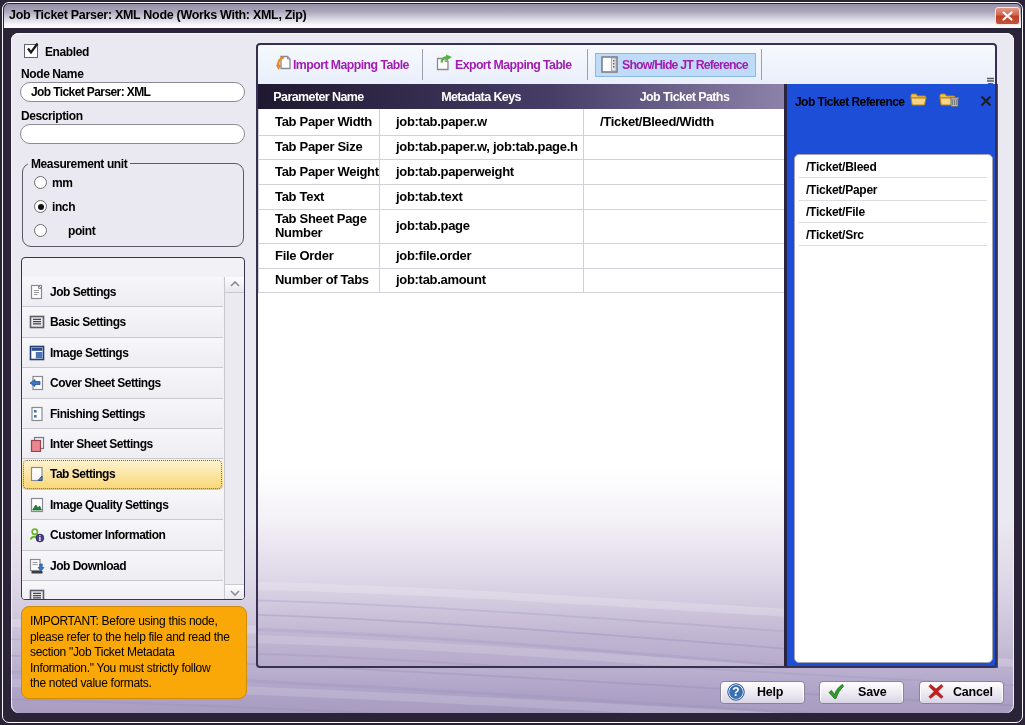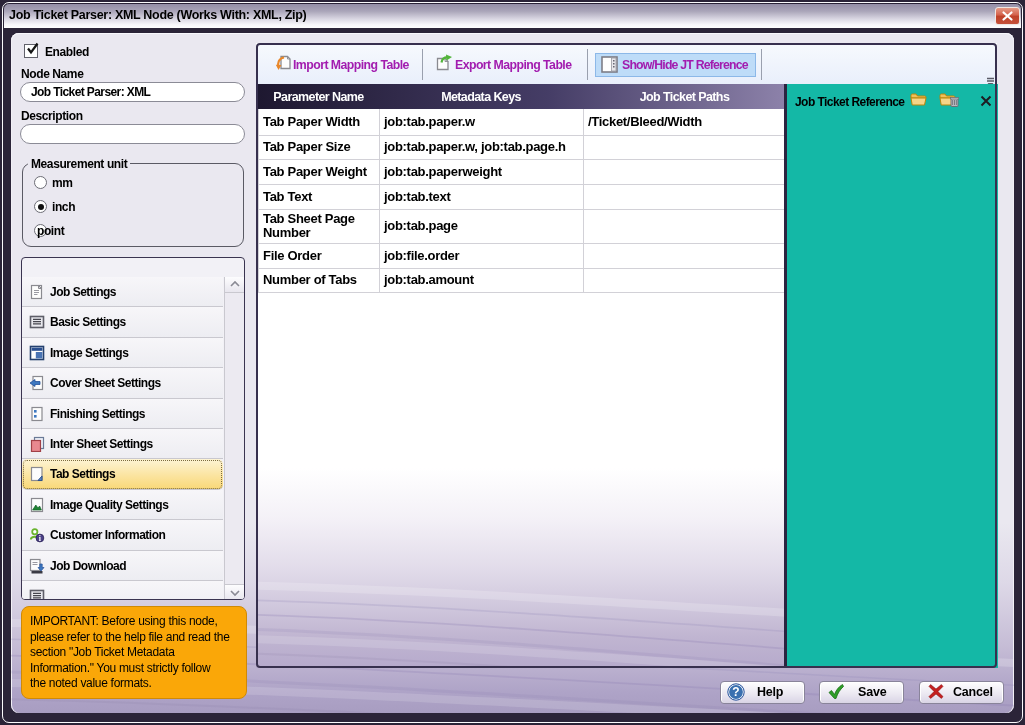--- a/index.html
+++ b/index.html
@@ -47,23 +47,23 @@
   #centralborder{left:0;top:0;width:737px;height:621px;border:2px solid #37304e;border-radius:4px;z-index:30;}
   #toolbar{left:2px;top:2px;width:737px;height:39px;background:linear-gradient(#f6f9fd,#e9effb);}
   .tbtxt{font-size:12.3px;font-weight:bold;letter-spacing:-0.55px;color:#a21caf;white-space:nowrap;}
   .tbsep{top:6px;width:1px;height:31px;background:#9aa0ae;}
   #shbtn{left:339px;top:10px;width:159px;height:22px;background:#bedcf8;border:1px solid #8cb8e8;}
   #thead{left:2px;top:41px;width:528px;height:25px;
      background:linear-gradient(90deg,#1e1830,#453d66 55%,#8d82aa);color:#fff;font-weight:bold;font-size:12px;z-index:5;}
   #thead span{position:absolute;top:5.5px;text-align:center;letter-spacing:-0.6px;font-size:12.5px;}
   table.grid{border-collapse:collapse;table-layout:fixed;background:#fff;z-index:5;}
   table.grid td{border:1px solid #d2d1d7;border-top:none;font-size:13px;font-weight:bold;
-     padding:0 0 0 4px;color:#000;letter-spacing:-0.3px;line-height:14px;}
-  
-  #refpanel{left:528px;top:41px;width:211px;height:584px;background:#14b8a6;border-left:3px solid #2b2440;z-index:10;}
+     padding:0 0 0 16px;color:#000;letter-spacing:-0.3px;line-height:14px;}
+  
+  #refpanel{left:528px;top:41px;width:211px;height:584px;background:#1d4ed8;border-left:3px solid #2b2440;z-index:10;}
   #search{left:7px;top:36px;width:178px;height:18px;border:2px solid #5f577e;border-radius:11px;background:#fff;
      font-size:12.5px;color:#9a9aa0;padding:0 9px;line-height:18px;}
   #reflist{left:7px;top:70px;width:197px;height:507px;background:#fff;border:1px solid #a7a5b2;border-radius:5px;}
   .refitem{position:absolute;left:11px;font-size:12px;font-weight:bold;letter-spacing:-0.25px;}
   .refsep{position:absolute;left:4px;width:188px;height:1px;background:#dddce3;}
   
   .btn{top:681px;height:21px;border:1px solid #89849a;border-radius:4px;
      background:linear-gradient(#fefefe,#ece9f2 55%,#d9d4e5);
      box-shadow:inset 0 1px 0 #fff,inset 1px 0 0 #fff,inset -1px 0 0 #fff;}
   .btnlbl{font-size:12.5px;font-weight:bold;color:#000;letter-spacing:-0.2px;}
@@ -98,21 +98,21 @@
 
   <div id="mubox" class="abs"></div>
   <div class="abs lbl" style="left:28px;top:157px;background:#eae8f0;padding:0 3px">Measurement unit</div>
   <div class="radio abs" style="left:34px;top:176px"></div>
   <div class="abs lbl" style="left:52px;top:176px">mm</div>
   <div class="radio abs" style="left:34px;top:200px">
     <div class="dot"></div>
   </div>
   <div class="abs lbl" style="left:52px;top:200px">inch</div>
   <div class="radio abs" style="left:34px;top:224px"></div>
-  <div class="abs lbl" style="left:37px;top:224px">point</div>
+  <div class="abs lbl" style="left:68px;top:224px">point</div>
 
   <div id="cat" class="abs">
     <div id="catrows">
       <div class="catrow abs" style="top:19.0px">
         <span class="abs" style="left:7px;top:7px;width:16px;height:16px"><svg width="16" height="16" viewBox="0 0 16 16">
             <rect x="2.5" y="1.5" width="10" height="13" fill="#fdfdfd" stroke="#8a8a90" stroke-width="1.2"></rect>
             <path d="M9.5 1.5 L12.5 4.5 L9.5 4.5 Z" fill="#d8d8dc" stroke="#8a8a90" stroke-width="1"></path>
             <path d="M5 6.5 H10 M5 8.5 H10 M5 10.5 H8.5" stroke="#9a9aa2" stroke-width="1"></path>
           </svg></span>
         <span class="t">Job Settings</span>
@@ -309,20 +309,30 @@
             <path d="M1 3.5 C1 2.7 1.6 2 2.4 2 H6 L7.5 4 H14.5 C15.3 4 16 4.6 16 5.4 V6 H1 Z" fill="#f0c05a" stroke="#b8860b" stroke-width="1"></path>
             <path d="M1 6 H16 L14.5 13 H2.2 Z" fill="#f6d588" stroke="#b8860b" stroke-width="1"></path>
             <rect x="12" y="6.5" width="7" height="8" rx="1" fill="#b9b9c0" stroke="#6a6a72" stroke-width="0.9"></rect>
             <path d="M13.6 8 V13 M15.5 8 V13 M17.4 8 V13" stroke="#6a6a72" stroke-width="0.8"></path>
             <rect x="11.4" y="5.6" width="8.2" height="1.4" fill="#c9c9d0" stroke="#6a6a72" stroke-width="0.7"></rect>
           </svg></span>
         <span class="abs" style="left:193px;top:9px"><svg width="12" height="12" viewBox="0 0 12 12">
             <path d="M1.5 1.5 L10.5 10.5 M10.5 1.5 L1.5 10.5" stroke="#1d1d22" stroke-width="2"></path>
           </svg></span>
       </div>
+      <div id="reflist" class="abs">
+        <div class="refitem" style="top:5px">/Ticket/Bleed</div>
+        <div class="refsep" style="top:22px"></div>
+        <div class="refitem" style="top:28px">/Ticket/Paper</div>
+        <div class="refsep" style="top:45px"></div>
+        <div class="refitem" style="top:50px">/Ticket/File</div>
+        <div class="refsep" style="top:67px"></div>
+        <div class="refitem" style="top:73px">/Ticket/Src</div>
+        <div class="refsep" style="top:90px"></div>
+      </div>
     </div>
     <div id="centralborder" class="abs"></div>
   </div>
 
   <div class="btn abs" style="left:720px;width:83px"></div>
   <div class="abs btnlbl" style="left:757px;top:685px">Help</div>
   <div class="btn abs" style="left:819px;width:83px"></div>
   <div class="abs btnlbl" style="left:858px;top:685px">Save</div>
   <div class="btn abs" style="left:919px;width:83px"></div>
   <div class="abs btnlbl" style="left:953px;top:685px">Cancel</div>

